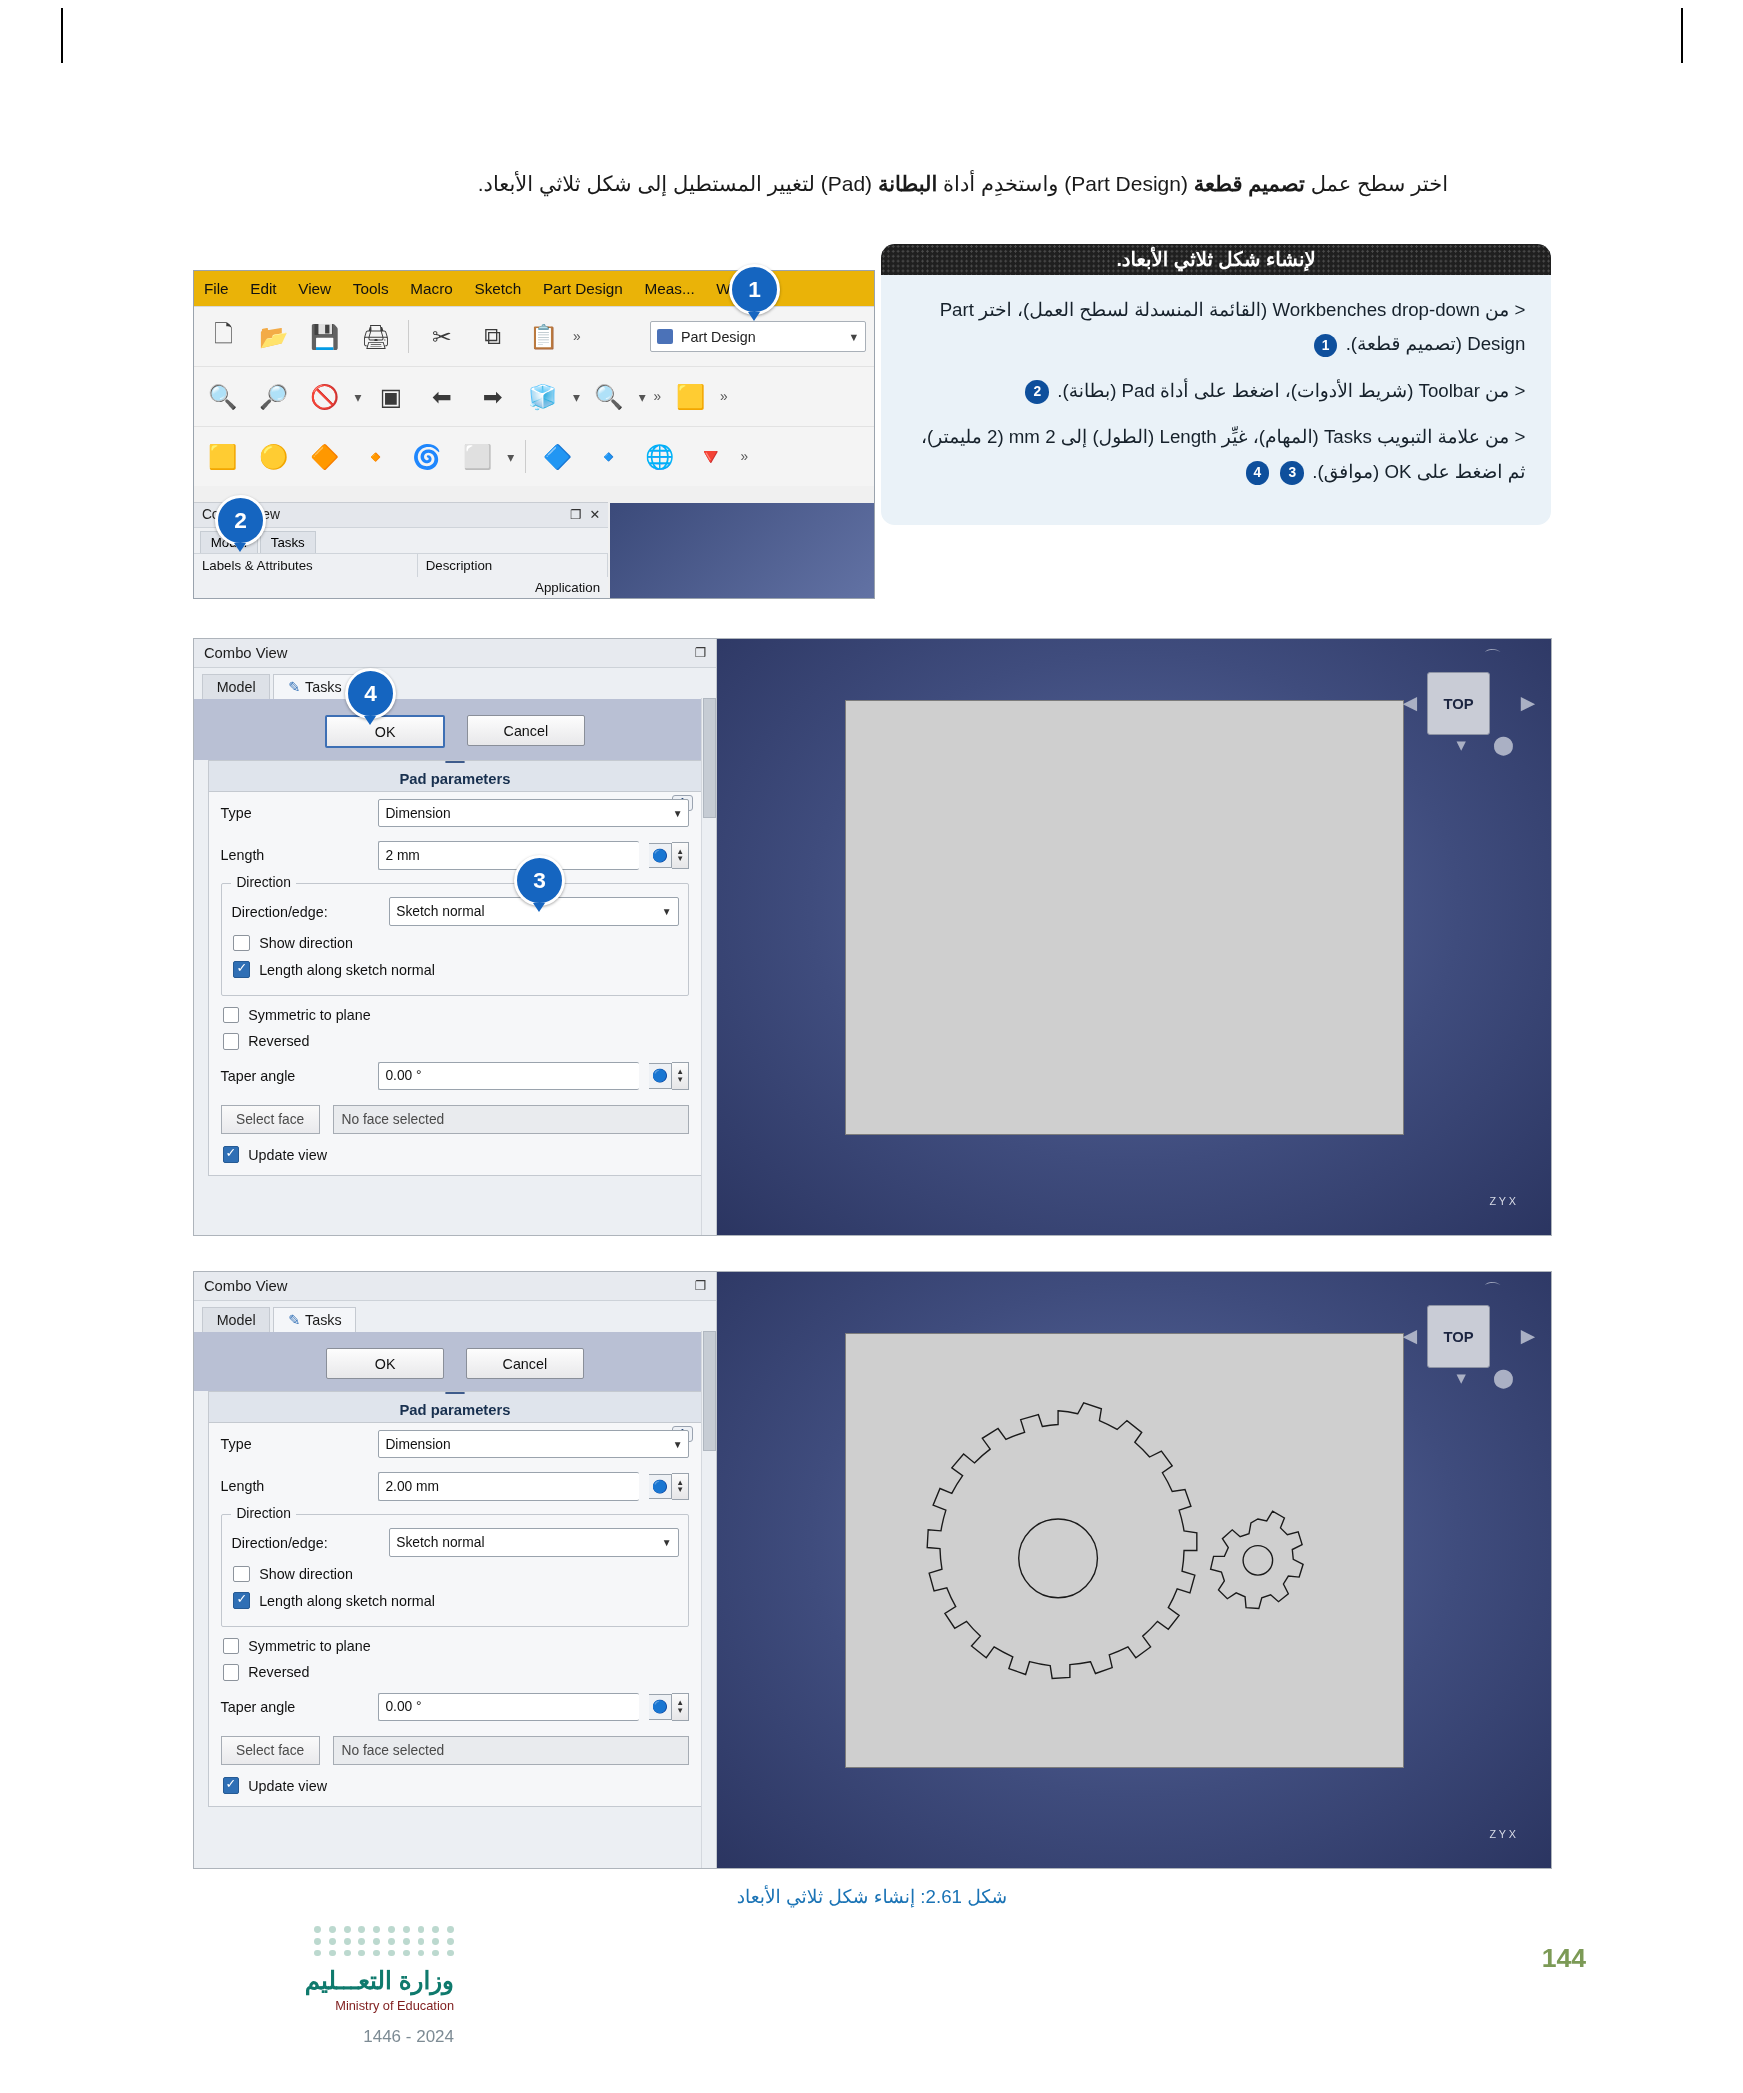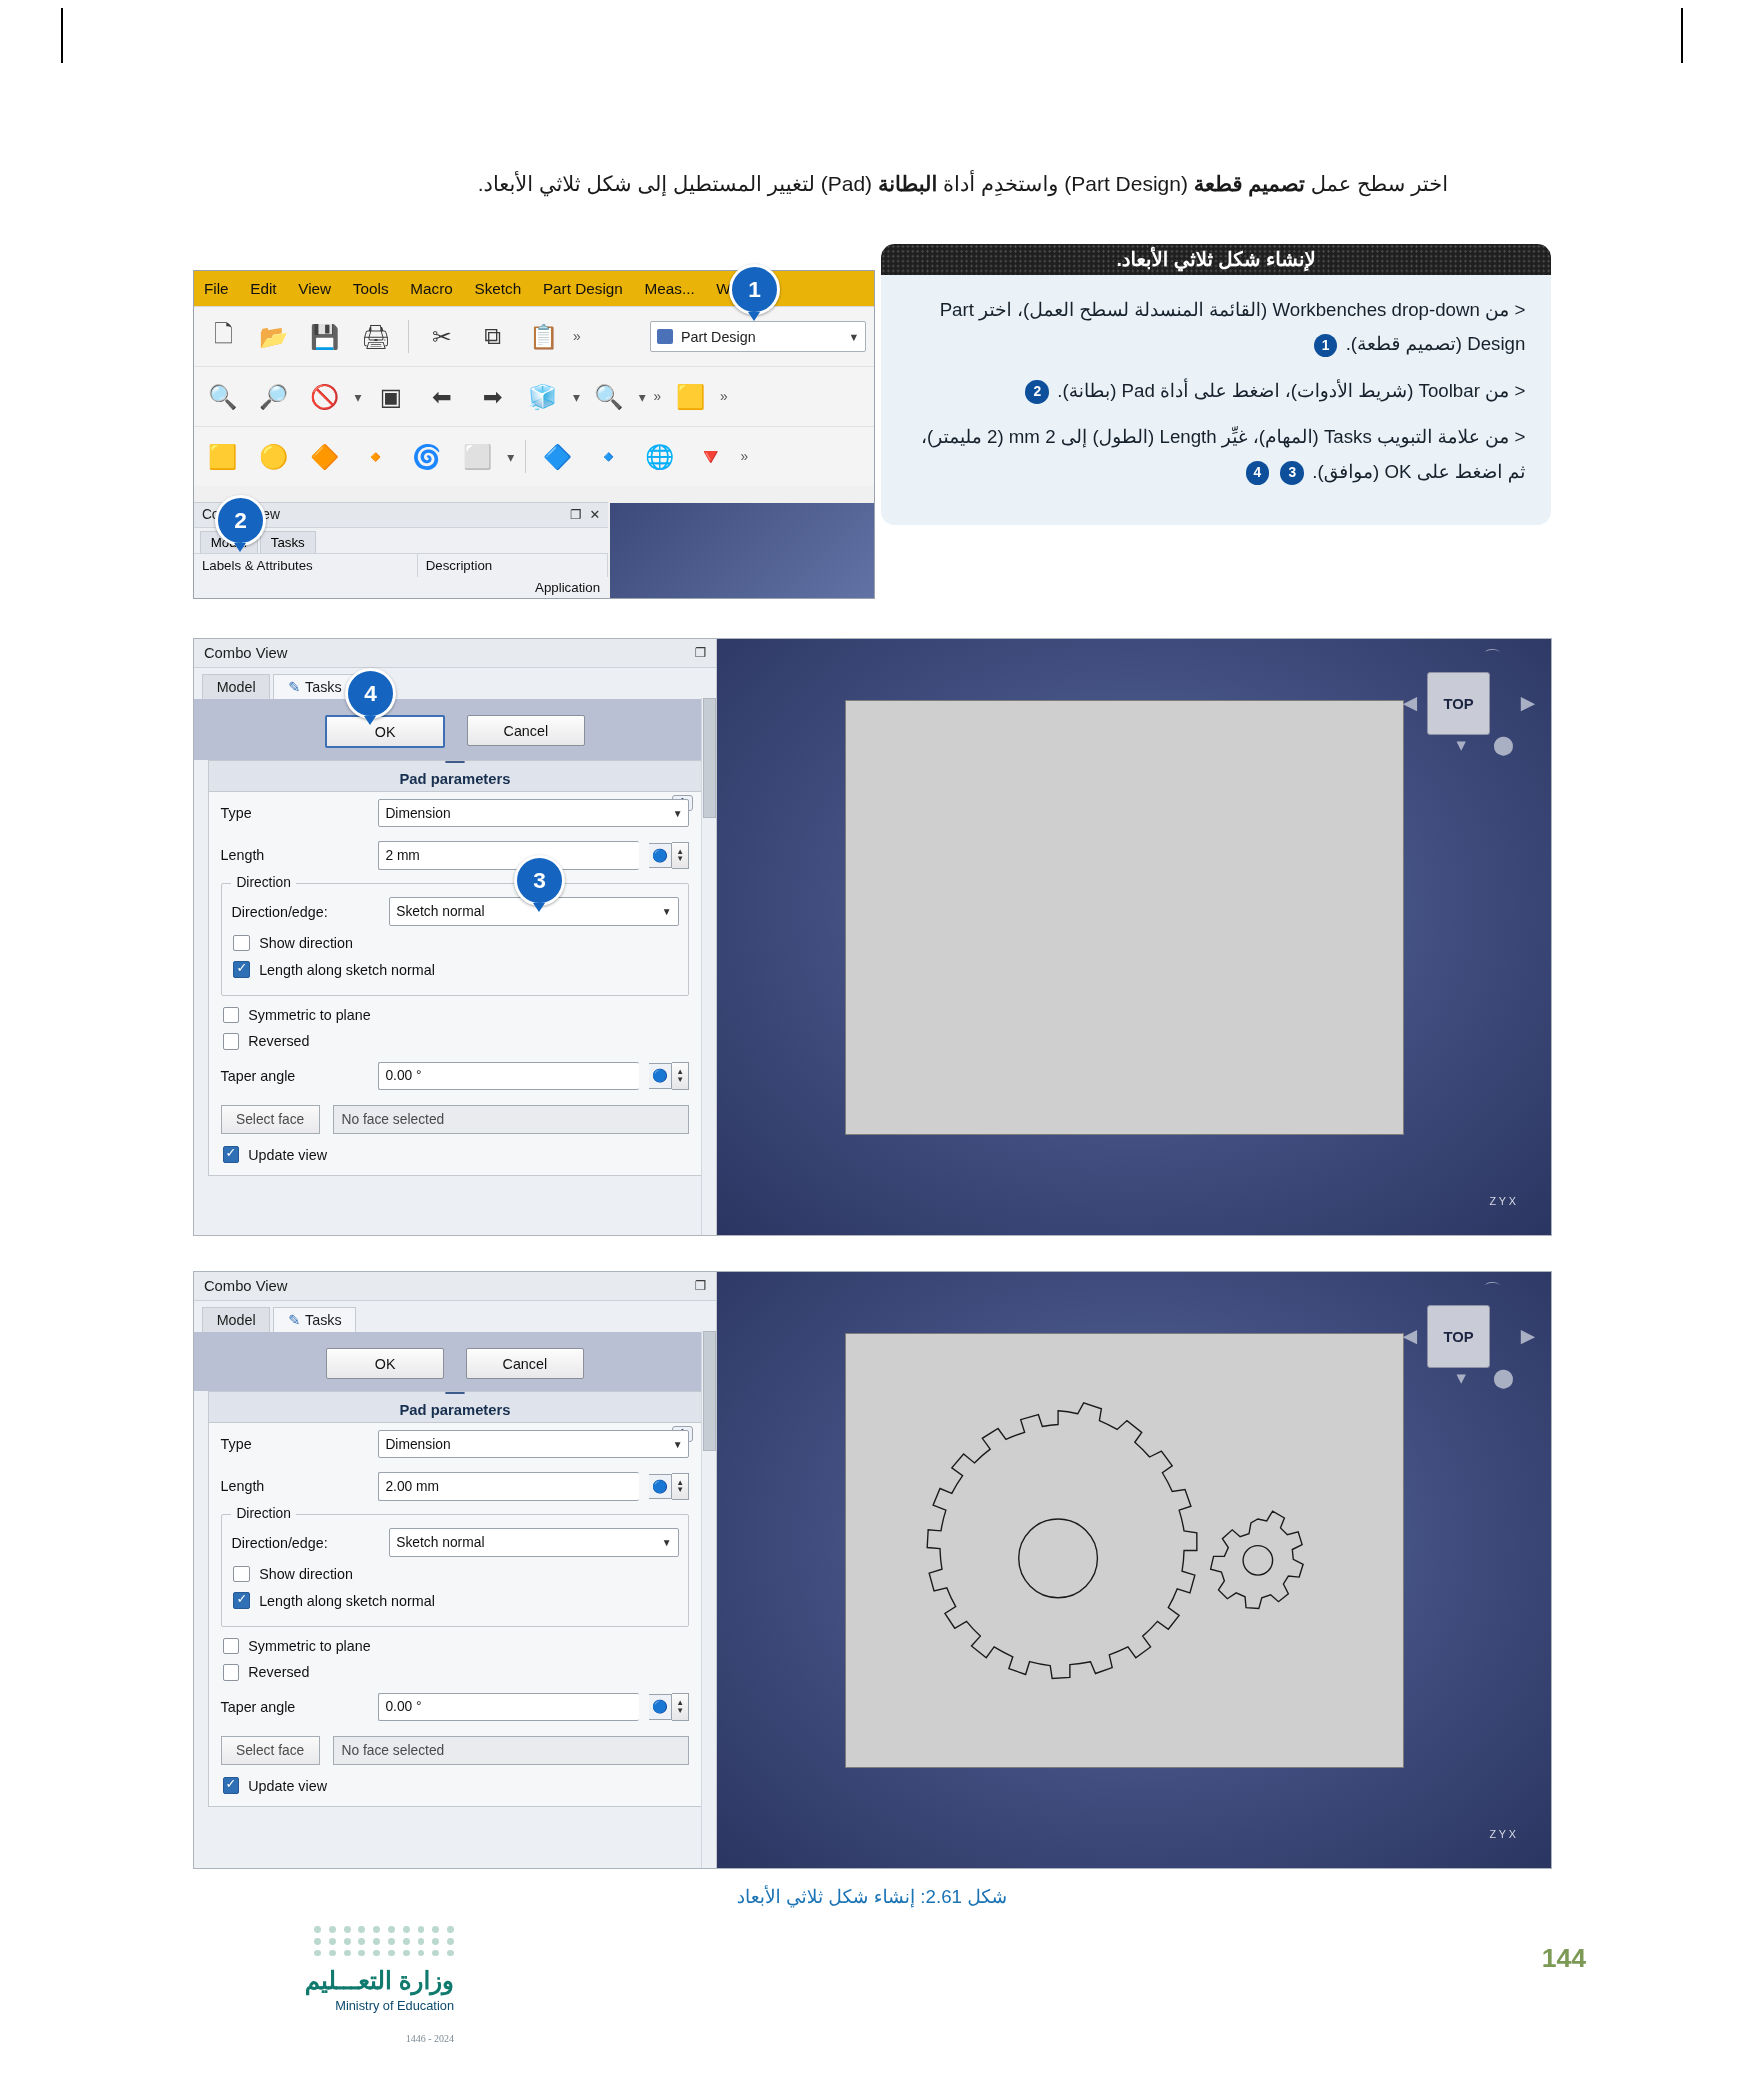--- a/index.html
+++ b/index.html
@@ -180,22 +180,22 @@
 
   
   .caption{
     position:absolute;left:0;right:0;top:1886px;text-align:center;
     font-size:18.7px;color:#1a73b5;direction:rtl;
   }
   .moe{position:absolute;left:158px;top:1926px;width:296px;}
   .moe .dots{display:grid;grid-template-columns:repeat(10,9.9px);gap:4.9px;margin-bottom:9.9px;}
   .moe .dots i{width:6.9px;height:6.9px;border-radius:50%;background:#bcd9cf;display:block;}
   .moe .ar{font-size:24.6px;color:#0f7a6d;letter-spacing:2px;font-weight:bold;}
-  .moe .en{font-size:12.8px;color:#0c4a6e;margin-top:3px;}
-  .moe .yr{font-size:10px;color:#7d8b94;margin-top:20px;font-family:Liberation Serif, serif;}
+  .moe .en{font-size:12.8px;color:#7f1d1d;margin-top:3px;}
+  .moe .yr{font-size:17px;color:#7d8b94;margin-top:14px;}
   .pageno{position:absolute;right:158px;top:1943px;font-size:26.6px;font-weight:bold;color:#7c9a56;}
 </style>
 </head>
 <body>
 
 <div class="crop-mark cm-v" style="left:61px;top:7.9px;"></div>
 <div class="crop-mark cm-v" style="right:61px;top:7.9px;"></div>
 
 <div class="intro">
   <span>اختر سطح عمل </span><b>تصميم قطعة</b><span> (Part Design) واستخدِم أداة </span><b>البطانة</b><span> (Pad) لتغيير المستطيل إلى شكل ثلاثي الأبعاد.</span>

